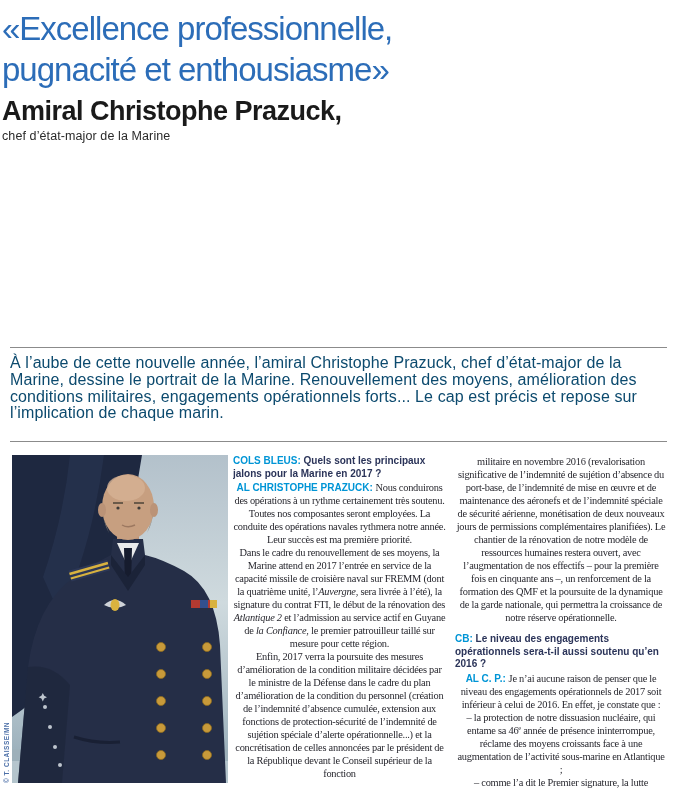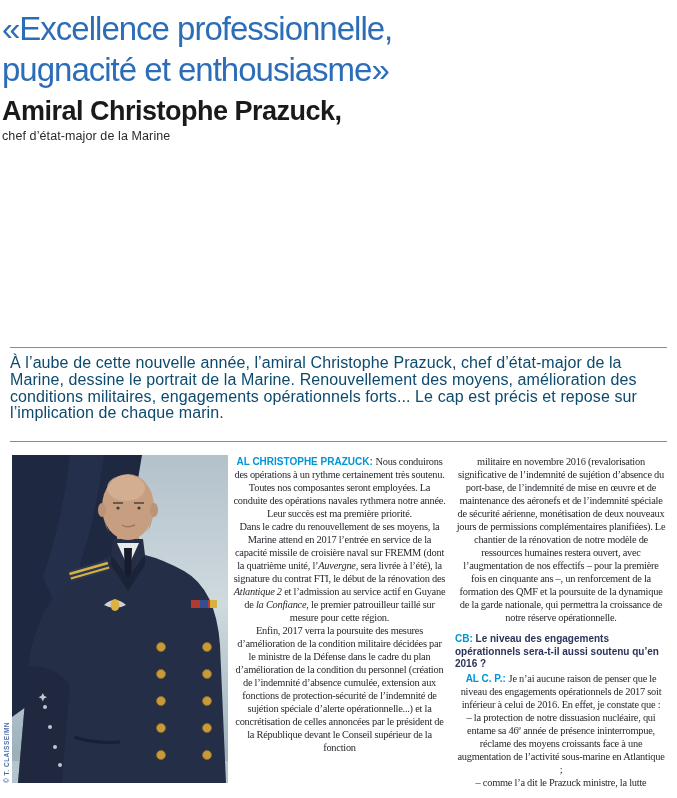--- a/index.html
+++ b/index.html
@@ -136,25 +136,26 @@
         <circle cx="43" cy="292" r="2"></circle>
           <circle cx="48" cy="310" r="2"></circle>
       </g>
 
       <path d="M62,282 q22,7 46,5" stroke="#161d30" stroke-width="3" fill="none" opacity="0.8"></path>
     </svg>
   </figure>
   <div class="photo-credit">© T. CLAISSE/MN</div>
 
   <div class="col col-mid">
+      <p class="para q"><span class="run-label">COLS BLEUS: </span><span class="run-n">Quels sont les principaux jalons pour la Marine en 2017 ?</span></p>
       <p class="para a"><span class="run-label">AL CHRISTOPHE PRAZUCK: </span><span class="run-n">Nous conduirons des opérations à un rythme certainement très soutenu. Toutes nos composantes seront employées. La conduite des opérations navales rythmera notre année. Leur succès est ma première priorité.</span></p>
       <p class="para a"><span class="run-n">Dans le cadre du renouvellement de ses moyens, la Marine attend en 2017 l’entrée en service de la capacité missile de croisière naval sur FREMM (dont la quatrième unité, l’</span><span class="run-i">Auvergne</span><span class="run-n">, sera livrée à l’été), la signature du contrat FTI, le début de la rénovation des </span><span class="run-i">Atlantique 2</span><span class="run-n"> et l’admission au service actif en Guyane de </span><span class="run-i">la Confiance</span><span class="run-n">, le premier patrouilleur taillé sur mesure pour cette région.</span></p>
       <p class="para a"><span class="run-n">Enfin, 2017 verra la poursuite des mesures d’amélioration de la condition militaire décidées par le ministre de la Défense dans le cadre du plan d’amélioration de la condition du personnel (création de l’indemnité d’absence cumulée, extension aux fonctions de protection-sécurité de l’indemnité de sujétion spéciale d’alerte opérationnelle...) et la concrétisation de celles annoncées par le président de la République devant le Conseil supérieur de la fonction</span></p>
     </div>
   <div class="col col-right">
       <p class="para a"><span class="run-n">militaire en novembre 2016 (revalorisation significative de l’indemnité de sujétion d’absence du port-base, de l’indemnité de mise en œuvre et de maintenance des aéronefs et de l’indemnité spéciale de sécurité aérienne, monétisation de deux nouveaux jours de permissions complémentaires planifiées). Le chantier de la rénovation de notre modèle de ressources humaines restera ouvert, avec l’augmentation de nos effectifs – pour la première fois en cinquante ans –, un renforcement de la formation des QMF et la poursuite de la dynamique de la garde nationale, qui permettra la croissance de notre réserve opérationnelle.</span></p>
       <p class="para q"><span class="run-label">CB: </span><span class="run-n">Le niveau des engagements opérationnels sera-t-il aussi soutenu qu’en 2016 ?</span></p>
       <p class="para a"><span class="run-label">AL C. P.: </span><span class="run-n">Je n’ai aucune raison de penser que le niveau des engagements opérationnels de 2017 soit inférieur à celui de 2016. En effet, je constate que :</span></p>
       <p class="para a"><span class="run-n">– la protection de notre dissuasion nucléaire, qui entame sa 46</span><sup class="run-sup">e</sup><span class="run-n"> année de présence ininterrompue, réclame des moyens croissants face à une augmentation de l’activité sous-marine en Atlantique ;</span></p>
-      <p class="para a"><span class="run-n">– comme l’a dit le Prazuck ministre, la lutte</span></p>
+      <p class="para a"><span class="run-n">– comme l’a dit le Premier signature, la lutte</span></p>
     </div>
 
 </div>
 
 </body></html>

